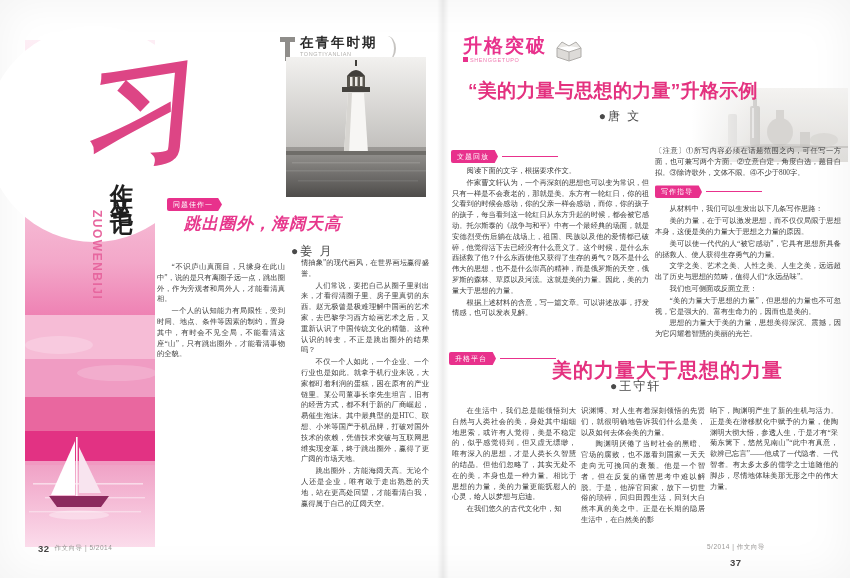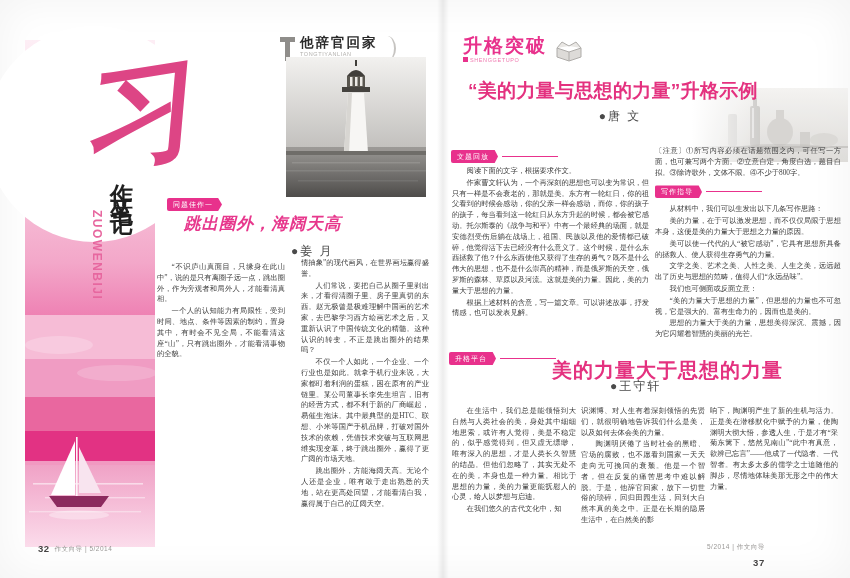--- a/index.html
+++ b/index.html
@@ -50,21 +50,21 @@
   
   .bodytext p{margin:0 0 1px 0;font-size:7.3px;line-height:10.8px;color:#3c3c3c;
     text-align:justify;text-indent:2em;font-family:"Liberation Serif",serif;}
   .bodytext p.noindent{text-indent:0;}
   .notice p{text-indent:0;}
 
   
   .photo{display:block;}
 
   
-  .footer{font-size:6.5px;color:#9a9896;letter-spacing:.5px;display:flex;align-items:flex-end;gap:5px;}
+  .footer{font-size:6.5px;color:#9a9896;letter-spacing:.5px;display:flex;align-items:center;gap:5px;}
   .pageno{font-size:9.5px;font-weight:700;color:#454343;}
 
   
   .gutter{left:437px;top:0;width:12px;height:578px;
     background:linear-gradient(90deg,rgba(0,0,0,0) 0%,rgba(0,0,0,.07) 50%,rgba(0,0,0,0) 100%);}
 </style>
 </head>
 <body>
 
 <div class="stage">
@@ -99,21 +99,21 @@
   </svg>
 
   <div class="abs white-circle"></div>
   <div class="abs calligraphy">习</div>
   <div class="abs vtitle">作文笔记</div>
   <div class="abs vpinyin">ZUOWENBIJI</div>
 
   <div class="abs sect" style="left:280px;top:36px;">
     <span class="ticon"></span>
     <span>
-      <div class="sect-left-title">他辞官回家</div>
+      <div class="sect-left-title">在青年时期</div>
       <div class="sect-sub">TONGTIYANLIAN</div>
     </span>
     <span class="arc"></span>
   </div>
 
   <svg class="abs photo" style="left:286px;top:57px;" width="140" height="140" viewBox="0 0 140 140">
     <defs>
       <linearGradient id="skyg" x1="0" y1="0" x2="0" y2="1">
         <stop offset="0" stop-color="#f2f1ef"></stop>
           <stop offset="1" stop-color="#bfbdba"></stop>

